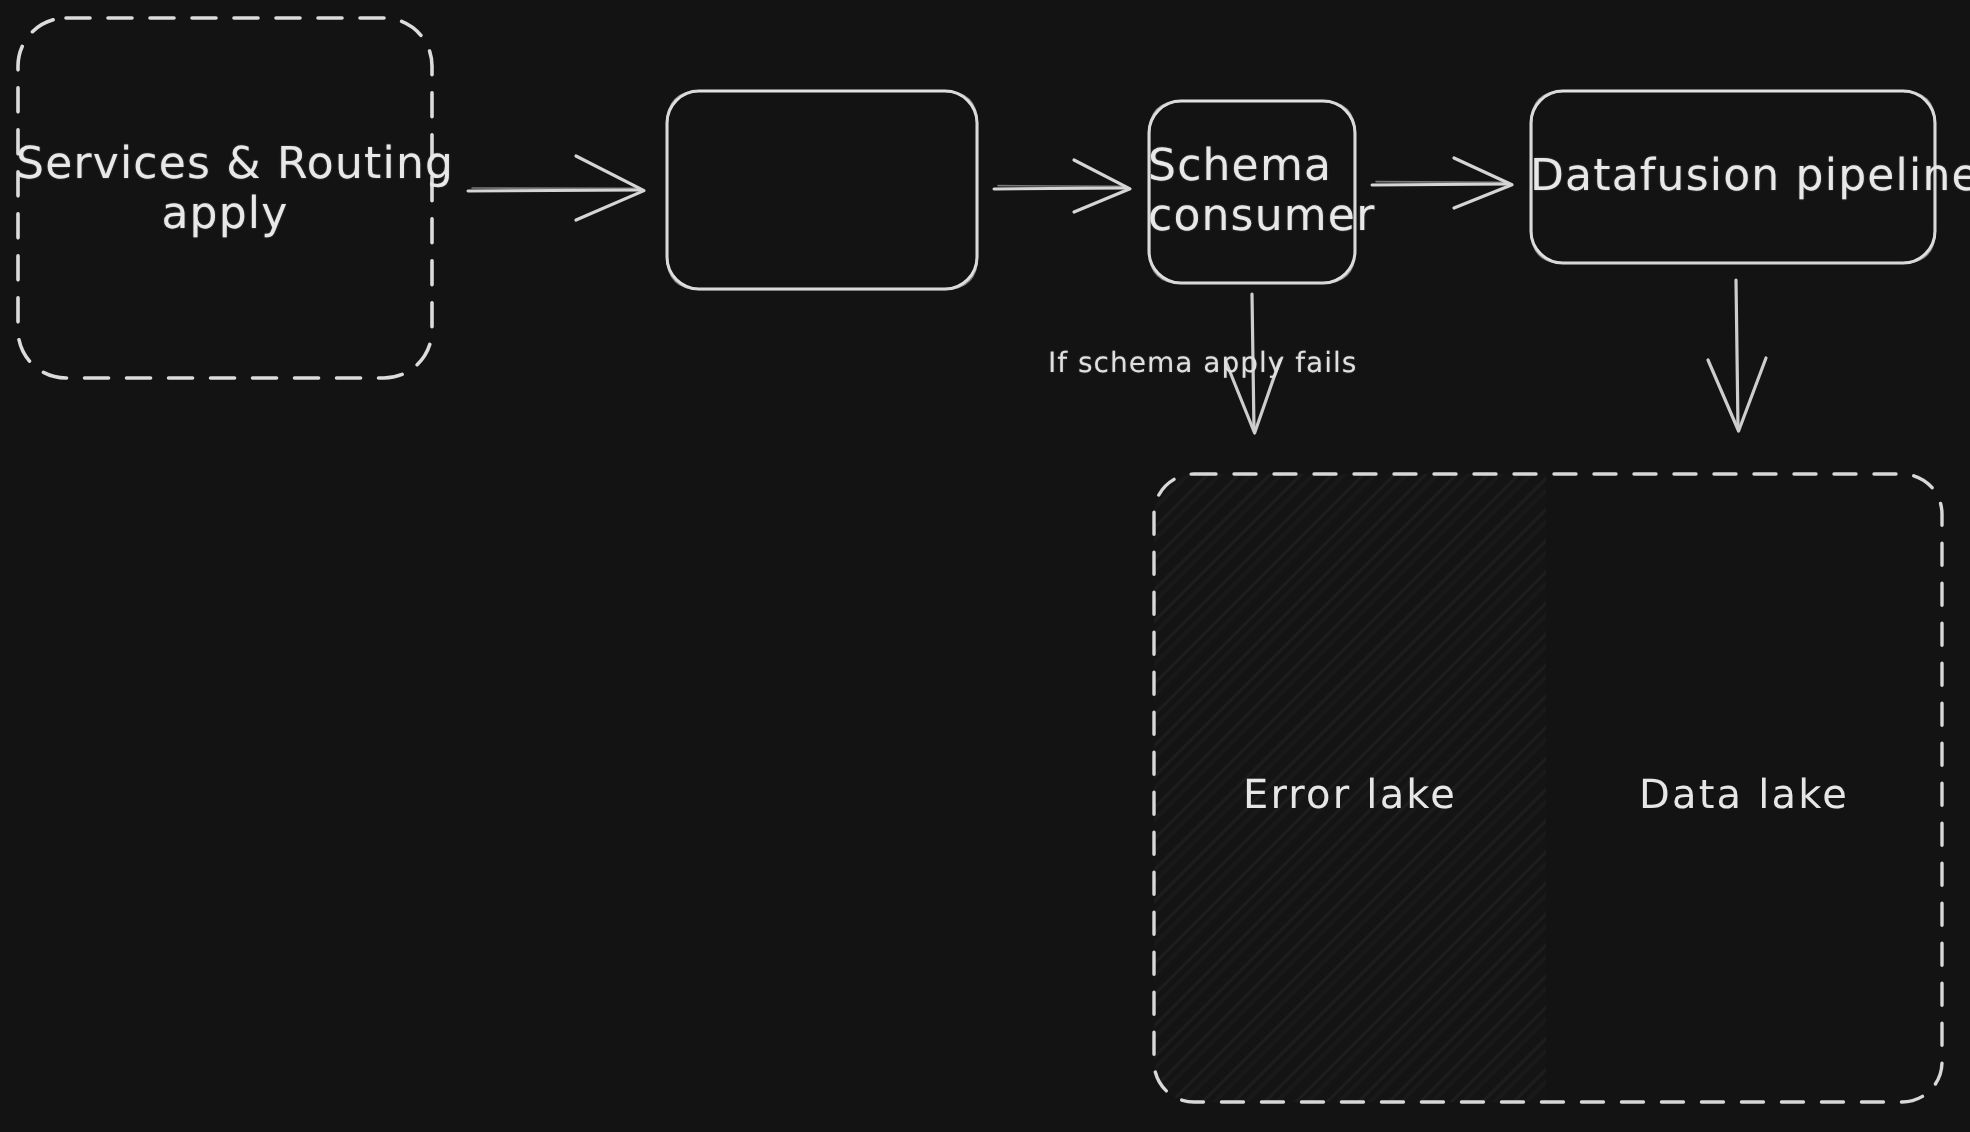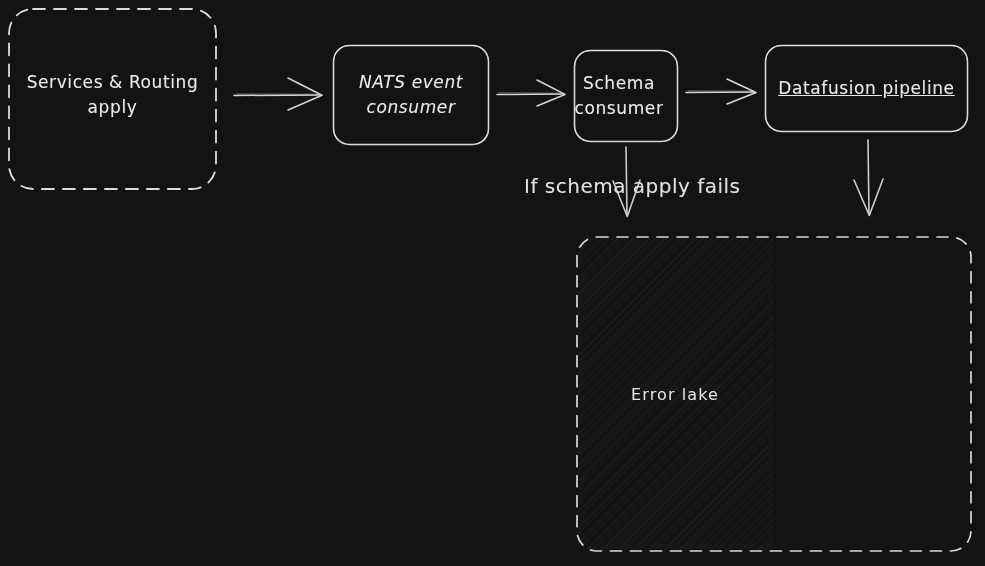--- a/index.html
+++ b/index.html
@@ -24,43 +24,43 @@
     position: absolute;
     top: 0;
     left: 0;
     width: 985px;
     height: 566px;
   }
   .node-label {
     position: absolute;
     color: #e8e8e8;
     font-family: "DejaVu Sans", sans-serif;
-    font-size: 17px;
+    font-size: 22px;
     line-height: 25px;
     text-align: center;
     letter-spacing: 0.6px;
     white-space: pre;
     pointer-events: none;
     text-shadow: 0 0 1px rgba(232,232,232,0.35);
   }
   .edge-label {
     position: absolute;
     color: #e0e0e0;
     font-family: "DejaVu Sans", sans-serif;
-    font-size: 20px;
+    font-size: 14px;
     letter-spacing: 0.5px;
     white-space: pre;
     text-shadow: 0 0 1px rgba(224,224,224,0.3);
   }
   .italic-label { font-style: italic; }
   .lake-label {
     position: absolute;
     color: #e6e6e6;
     font-family: "DejaVu Sans", sans-serif;
-    font-size: 16px;
+    font-size: 20px;
     letter-spacing: 1.1px;
     white-space: pre;
     text-align: center;
   }
   .hit {
     position: absolute;
   }
 </style>
 </head>
 <body>
@@ -129,27 +129,27 @@
     </g>
 
     <g>
       <path d="M868 140 L869 214" fill="none" stroke="#cdcdcd" stroke-width="1.6" stroke-linecap="round"></path>
       <path d="M854 180 L869.3 215.5 L883 179" fill="none" stroke="#cdcdcd" stroke-width="1.6" stroke-linecap="round" stroke-linejoin="round"></path>
     </g>
   </svg>
 
   <div class="node-label" style="left:8px; top:70px; width:209px;"><span>Services &amp; Routing</span><br><span>apply</span></div>
 
-  <div class="node-label italic-label" style="left:333px; top:70px; width:156px;"><span>NATS event</span><br><span>consumer</span></div>
 
   <div class="node-label" style="left:574px; top:71px; width:90px;"><span>Schema</span><br><span>consumer</span></div>
 
-  <div class="node-label" style="left:765px; top:76px; width:203px;text-decoration:underline;"><span>Datafusion pipeline</span></div>
+  <div class="node-label" style="left:765px; top:76px; width:203px;"><span>Datafusion pipeline</span></div>
 
   <div class="edge-label" style="left:524px; top:174px;">If schema apply fails</div>
 
   <div class="lake-label" style="left:577px; top:385px; width:196px;">Error lake</div>
 
+  <div class="lake-label" style="left:773px; top:385px; width:198px;">Data lake</div>
 
   <div class="hit" style="left:577px; top:237px; width:196px; height:314px;"></div>
   <div class="hit" style="left:773px; top:237px; width:198px; height:314px;"></div>
 
 </div>
 
 </body></html>

